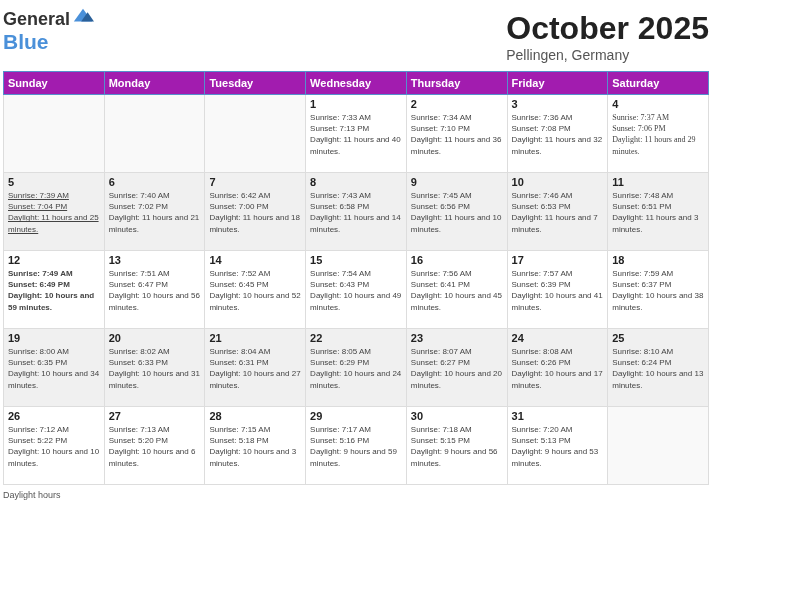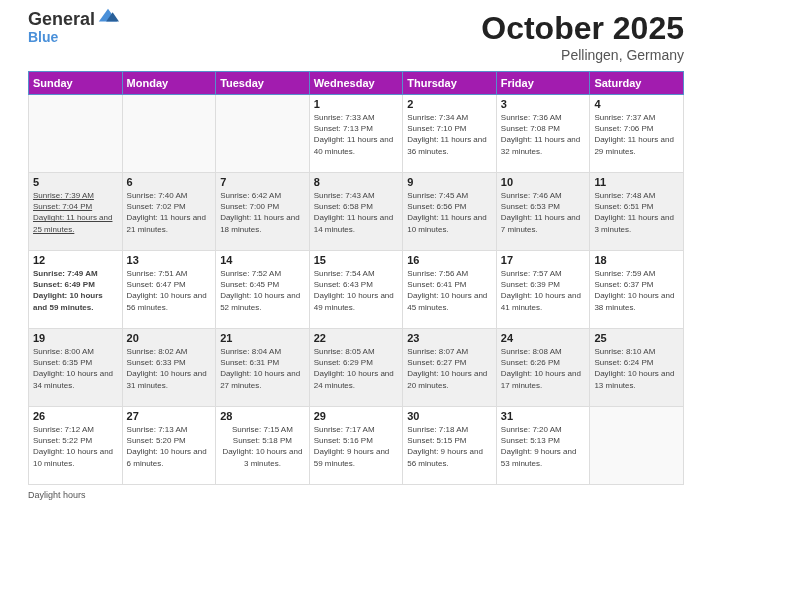--- a/index.html
+++ b/index.html
@@ -6,60 +6,60 @@
     body {
       width: 792px;
       height: 612px;
       font-family: Arial, sans-serif;
       background: #fff;
       overflow: hidden;
     }
     .page {
       width: 712px;
       height: 612px;
-      padding: 10px 28px;
+      padding: 10px 3px;
     }
     .header {
       display: flex;
       justify-content: space-between;
       align-items: flex-start;
       margin-bottom: 8px;
     }
     .logo {
       display: flex;
       align-items: center;
     }
     .logo-text-general {
       font-size: 18px;
       font-weight: bold;
       color: #333;
       line-height: 1.1;
     }
     .logo-text-blue {
-      font-size: 14px;
+      font-size: 21px;
       font-weight: bold;
       color: #4a90d9;
       line-height: 1.1;
     }
     .logo-icon {
       width: 22px;
       height: 22px;
       margin-left: 2px;
       margin-top: -8px;
     }
     .logo-stack {
       display: flex;
       flex-direction: column;
     }
     .logo-row {
       display: flex;
       align-items: center;
     }
     .title-block {
-      text-align: right;
+      text-align: left;
     }
     .month-title {
       font-size: 32px;
       font-weight: bold;
       color: #222;
     }
     .location-title {
       font-size: 14px;
       color: #555;
     }
@@ -160,21 +160,21 @@
 Daylight: 11 hours and 36 minutes.</div>
           </td>
           <td>
             <div class="day-number">3</div>
             <div class="day-info" style="white-space: pre-line;">Sunrise: 7:36 AM
 Sunset: 7:08 PM
 Daylight: 11 hours and 32 minutes.</div>
           </td>
           <td>
             <div class="day-number">4</div>
-            <div class="day-info" style="white-space: pre-line;">Sunrise: 7:37 AM
+            <div class="day-info" style="white-space: pre-line; font-family: Liberation Serif, serif;">Sunrise: 7:37 AM
 Sunset: 7:06 PM
 Daylight: 11 hours and 29 minutes.</div>
           </td>
         </tr>
         <tr class="row-shaded">
           <td>
             <div class="day-number">5</div>
             <div class="day-info" style="white-space: pre-line; text-decoration: underline;">Sunrise: 7:39 AM
 Sunset: 7:04 PM
 Daylight: 11 hours and 25 minutes.</div>
@@ -312,21 +312,21 @@
 Daylight: 10 hours and 10 minutes.</div>
           </td>
           <td>
             <div class="day-number">27</div>
             <div class="day-info" style="white-space: pre-line;">Sunrise: 7:13 AM
 Sunset: 5:20 PM
 Daylight: 10 hours and 6 minutes.</div>
           </td>
           <td>
             <div class="day-number">28</div>
-            <div class="day-info" style="white-space: pre-line; text-align: center;">Sunrise: 7:15 AM
+            <div class="day-info" style="white-space: pre-line;">Sunrise: 7:15 AM
 Sunset: 5:18 PM
 Daylight: 10 hours and 3 minutes.</div>
           </td>
           <td>
             <div class="day-number">29</div>
             <div class="day-info" style="white-space: pre-line;">Sunrise: 7:17 AM
 Sunset: 5:16 PM
 Daylight: 9 hours and 59 minutes.</div>
           </td>
           <td>

